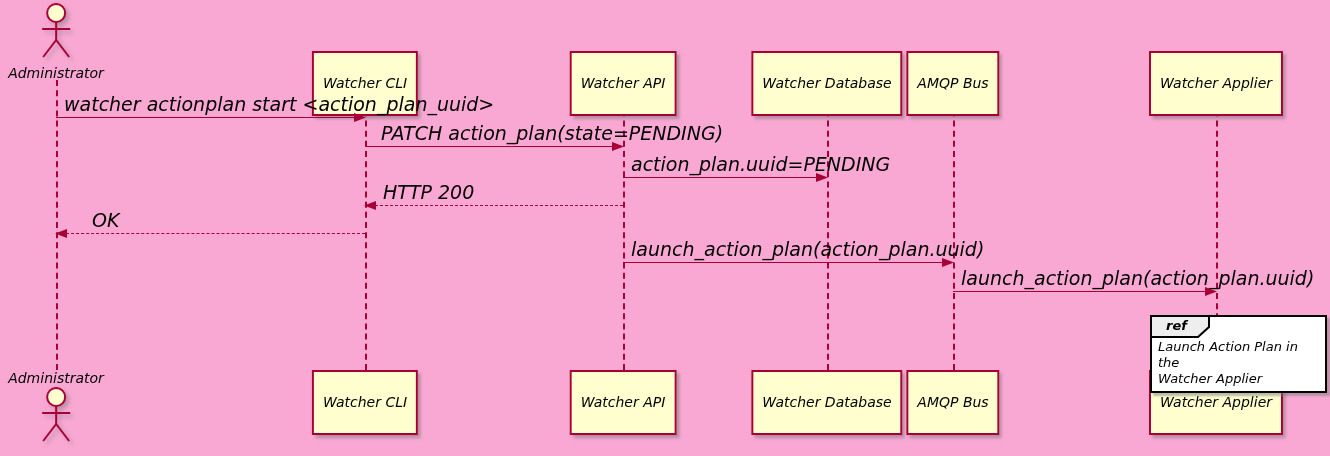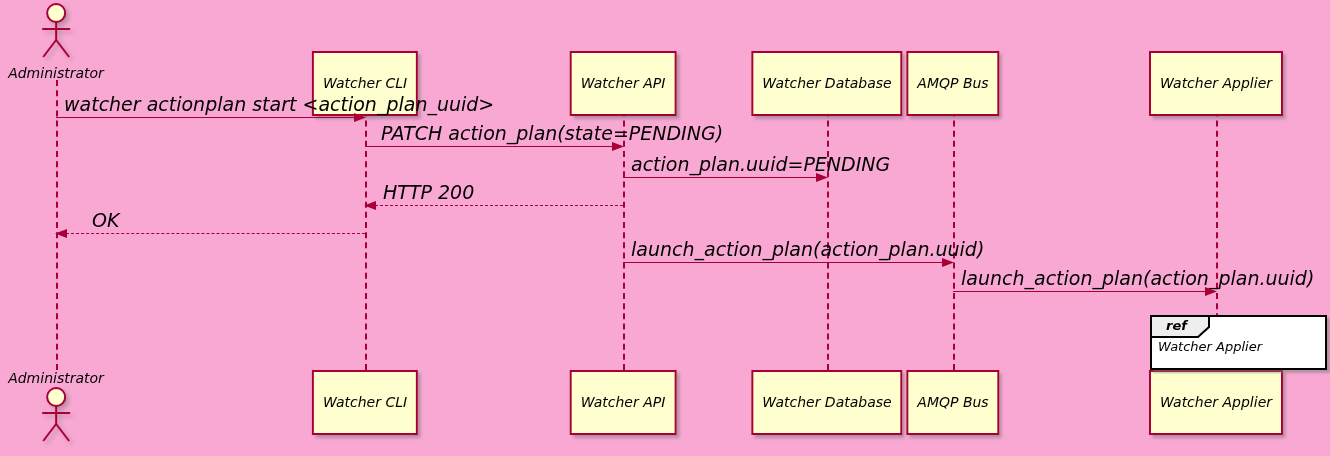--- a/index.html
+++ b/index.html
@@ -142,16 +142,17 @@
     </div>
 
   <div class="refbox">
     <div class="refhead">
       <svg width="62" height="24" viewBox="0 0 62 24">
         <path d="M1,1 H59 V12 L48,22 H1 Z"></path>
       </svg>
       <span class="refkw">ref</span>
     </div>
     <div class="reftext">
+      <div>Launch Action Plan in the</div>
       <div>Watcher Applier</div>
     </div>
   </div>
 </div>
 
 </body></html>

